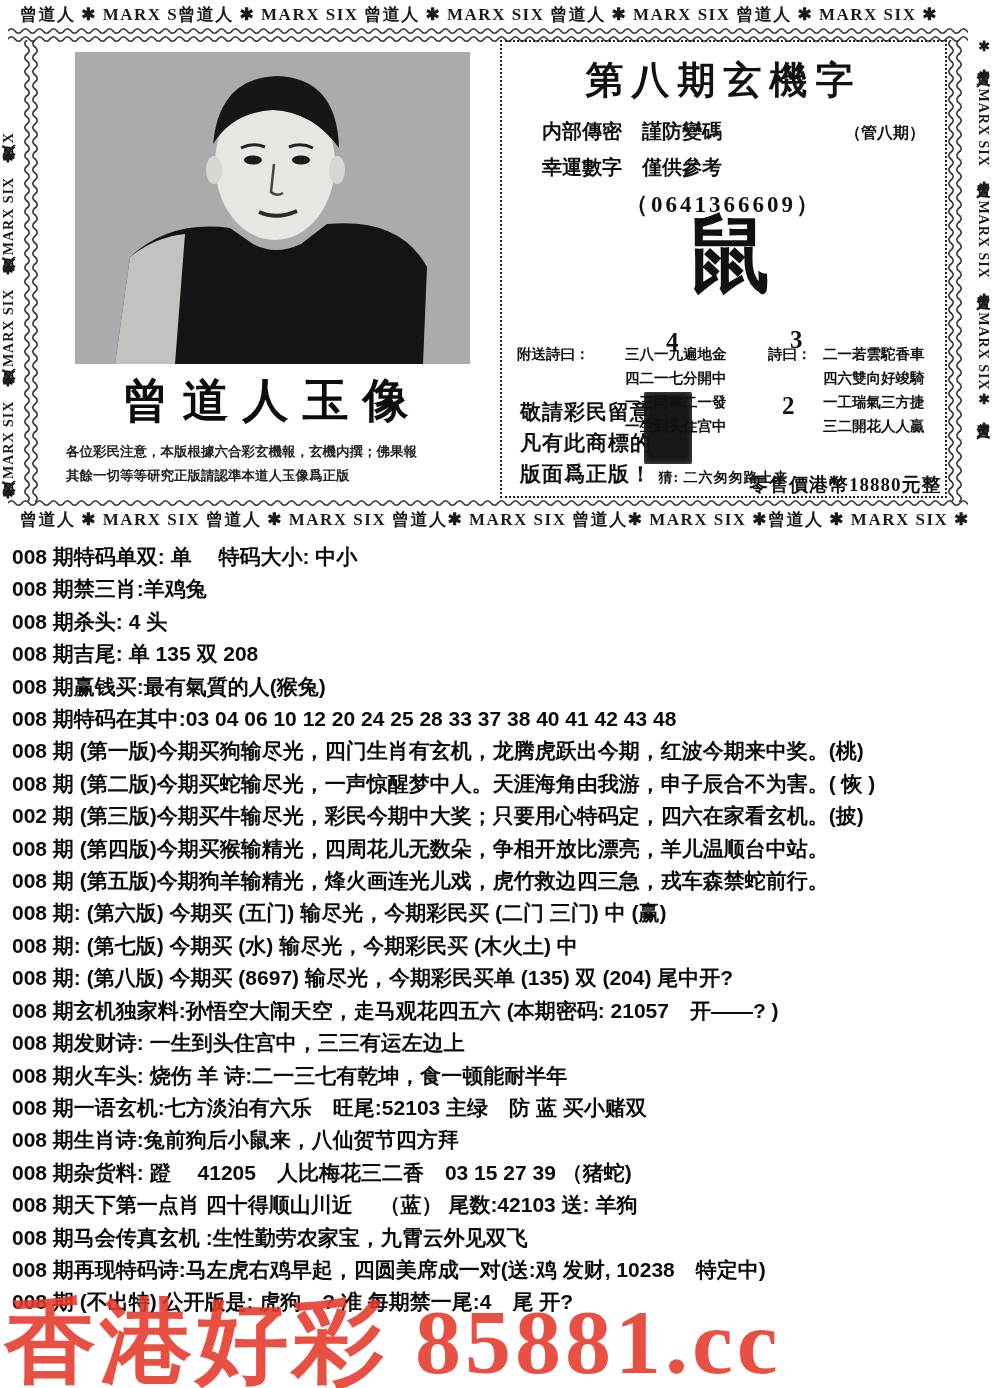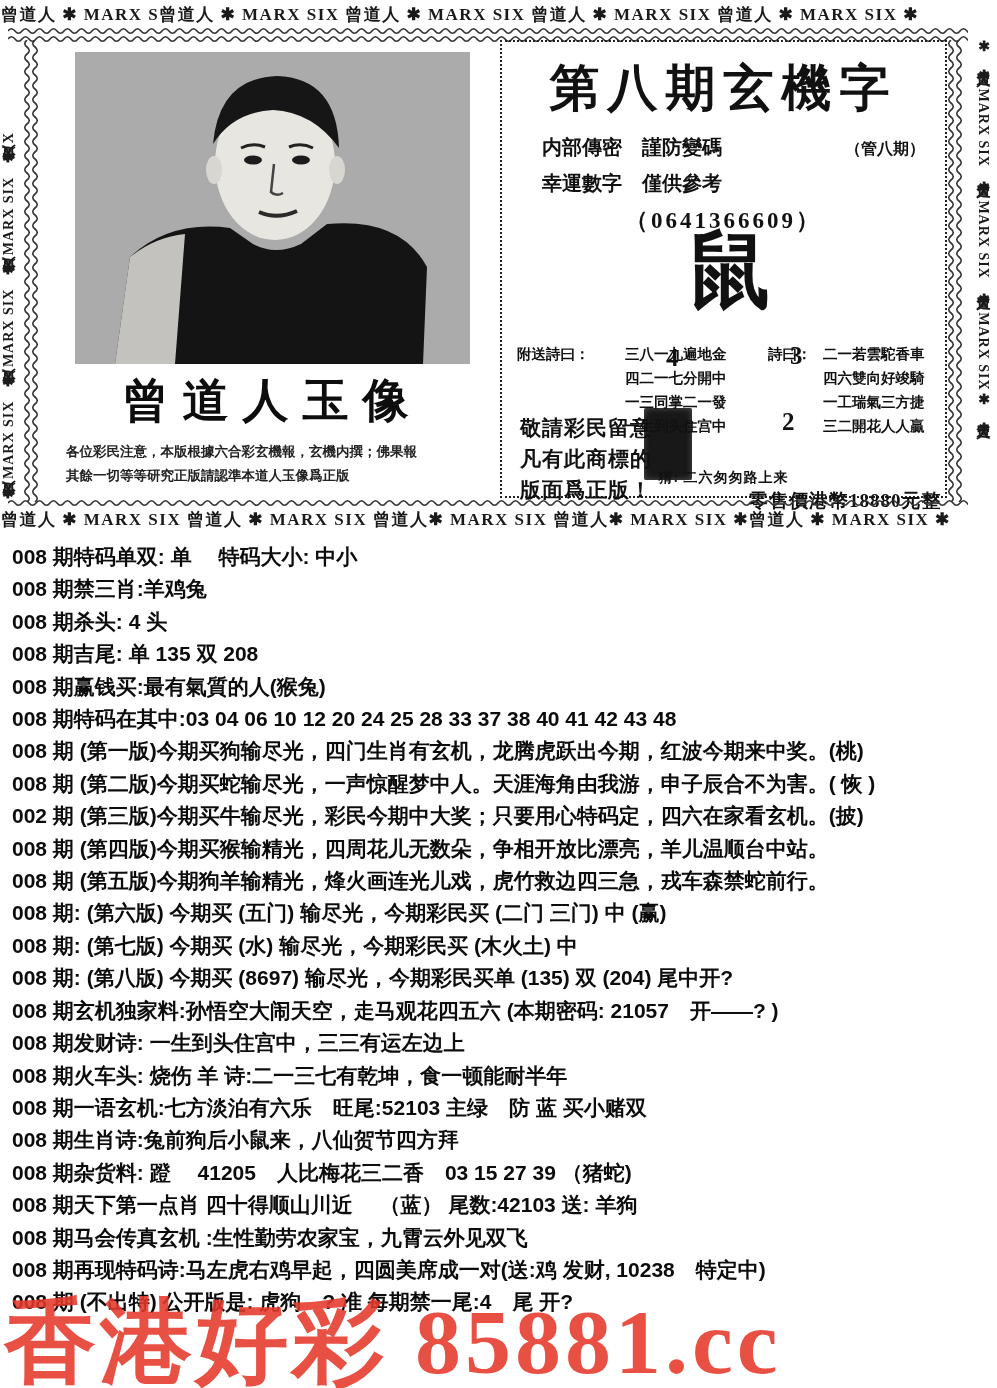--- a/index.html
+++ b/index.html
@@ -1,21 +1,21 @@
 <!DOCTYPE html>
 <html><head>
 <meta charset="utf-8">
 <style>
   html,body{margin:0;padding:0;background:#fff;}
   .page{position:relative;width:997px;height:1388px;background:#fff;overflow:hidden;
         font-family:"Liberation Sans",sans-serif;color:#111;}
   
   .banner-h{position:absolute;left:0;width:100%;white-space:nowrap;overflow:hidden;
             font-family:"Liberation Serif",serif;font-weight:bold;font-size:17px;
-            letter-spacing:1.5px;color:#1a1a1a;padding-left:1px;box-sizing:border-box;}
+            letter-spacing:1.5px;color:#1a1a1a;padding-left:20px;box-sizing:border-box;}
   .banner-top{top:3px;}
   .banner-bottom{top:508px;}
   .banner-v{position:absolute;top:38px;height:470px;white-space:nowrap;overflow:hidden;
             font-family:"Liberation Serif",serif;font-weight:bold;font-size:14px;
             letter-spacing:1px;color:#1a1a1a;writing-mode:vertical-rl;}
   .banner-left{left:0;transform:rotate(180deg);}
   .banner-right{left:974px;}
   svg.wave{position:absolute;}
   svg.wave path{stroke:#333;stroke-width:1.6;fill:none;}
   
@@ -23,21 +23,21 @@
   .caption{position:absolute;left:70px;top:370px;width:405px;text-align:center;
            font-family:"Liberation Serif",serif;font-weight:bold;font-size:46px;
            letter-spacing:14px;color:#0d0d0d;}
   .photo-notice{position:absolute;left:66px;top:440px;width:425px;
                 font-family:"Liberation Serif",serif;font-weight:bold;
                 font-size:13.5px;line-height:24px;color:#222;}
   
   .mbox{position:absolute;left:500px;top:40px;width:447px;height:458px;
         border:2px dotted #222;box-sizing:border-box;
         font-family:"Liberation Serif",serif;color:#111;}
-  .mbox-title{text-align:center;margin-top:13px;font-size:50px;font-weight:bold;letter-spacing:8px;}
+  .mbox-title{text-align:center;margin-top:13px;font-size:38px;font-weight:bold;letter-spacing:8px;}
   .mbox-row1{display:flex;justify-content:space-between;padding:0 20px 0 40px;margin-top:12px;
              font-size:20px;font-weight:bold;align-items:baseline;}
   .mbox-row1 .paren{font-size:16px;}
   .mbox-row2{padding-left:40px;font-size:20px;font-weight:bold;margin-top:9px;}
   .mbox-phone{text-align:center;font-size:23px;font-weight:bold;margin-top:8px;letter-spacing:3px;}
   .zarea{position:relative;height:140px;}
   .zchar{position:absolute;left:185px;top:-22px;font-size:84px;font-weight:bold;
          font-family:"Liberation Serif",serif;}
   .znum{position:absolute;font-size:25px;font-weight:bold;font-family:"Liberation Serif",serif;}
   .znum.tl{left:164px;top:108px;}

